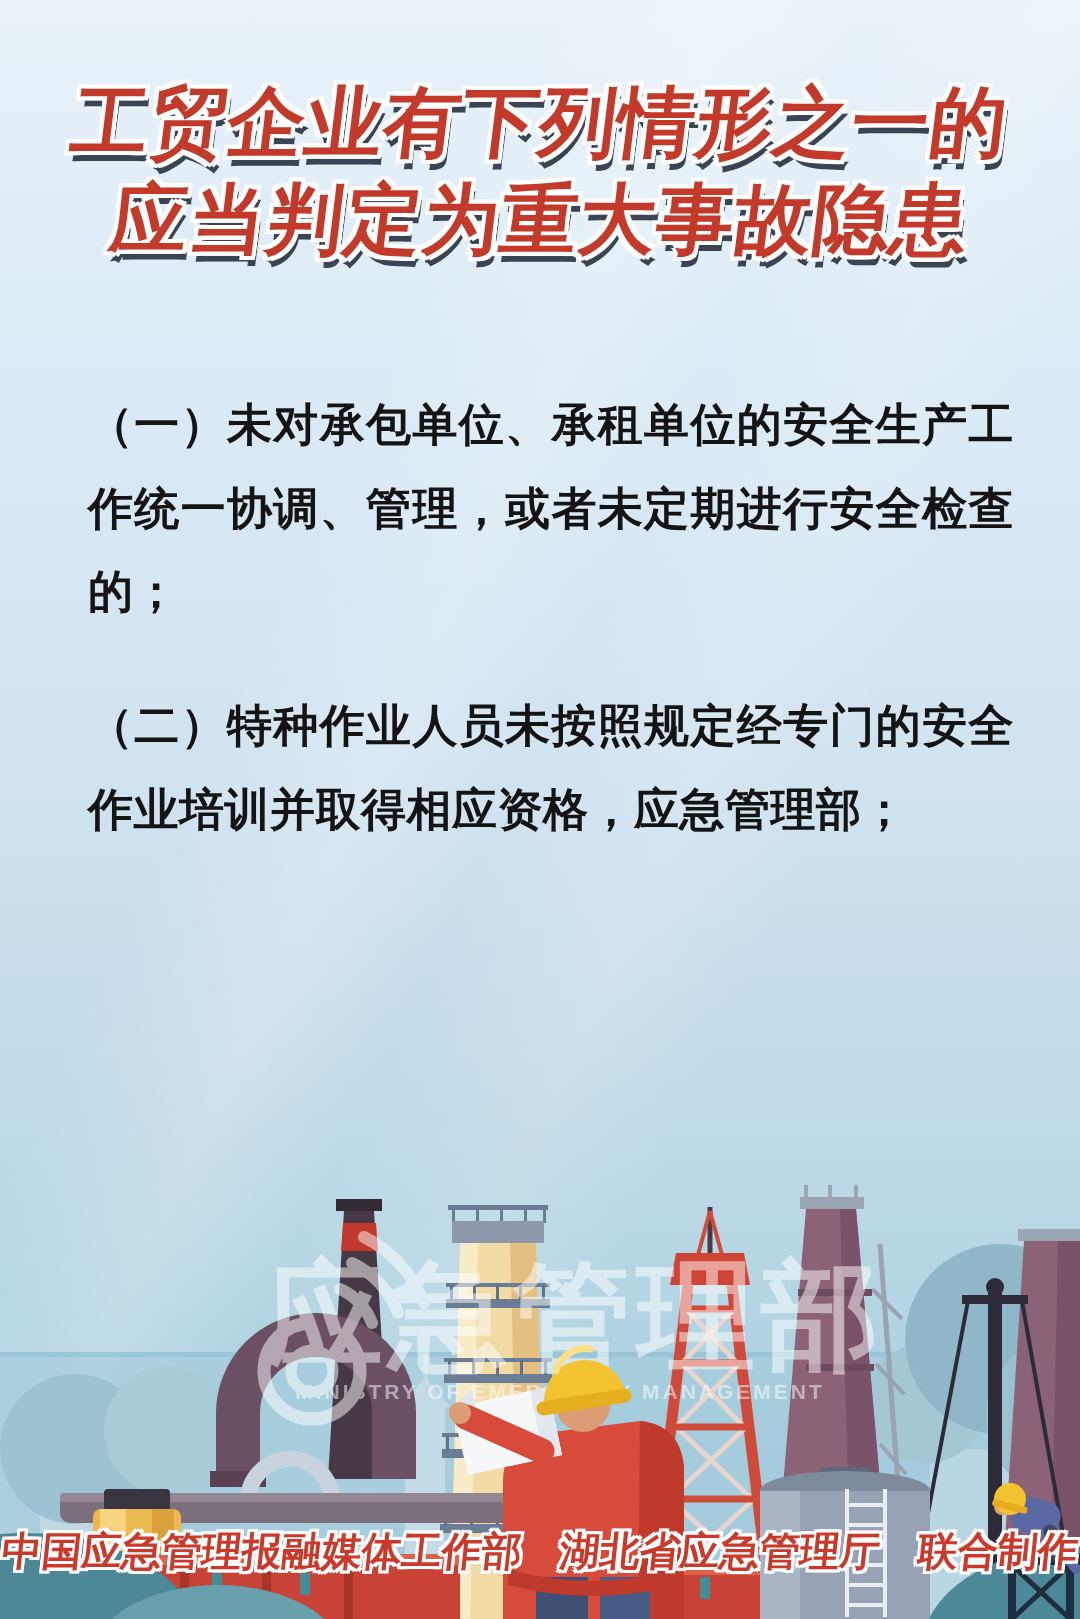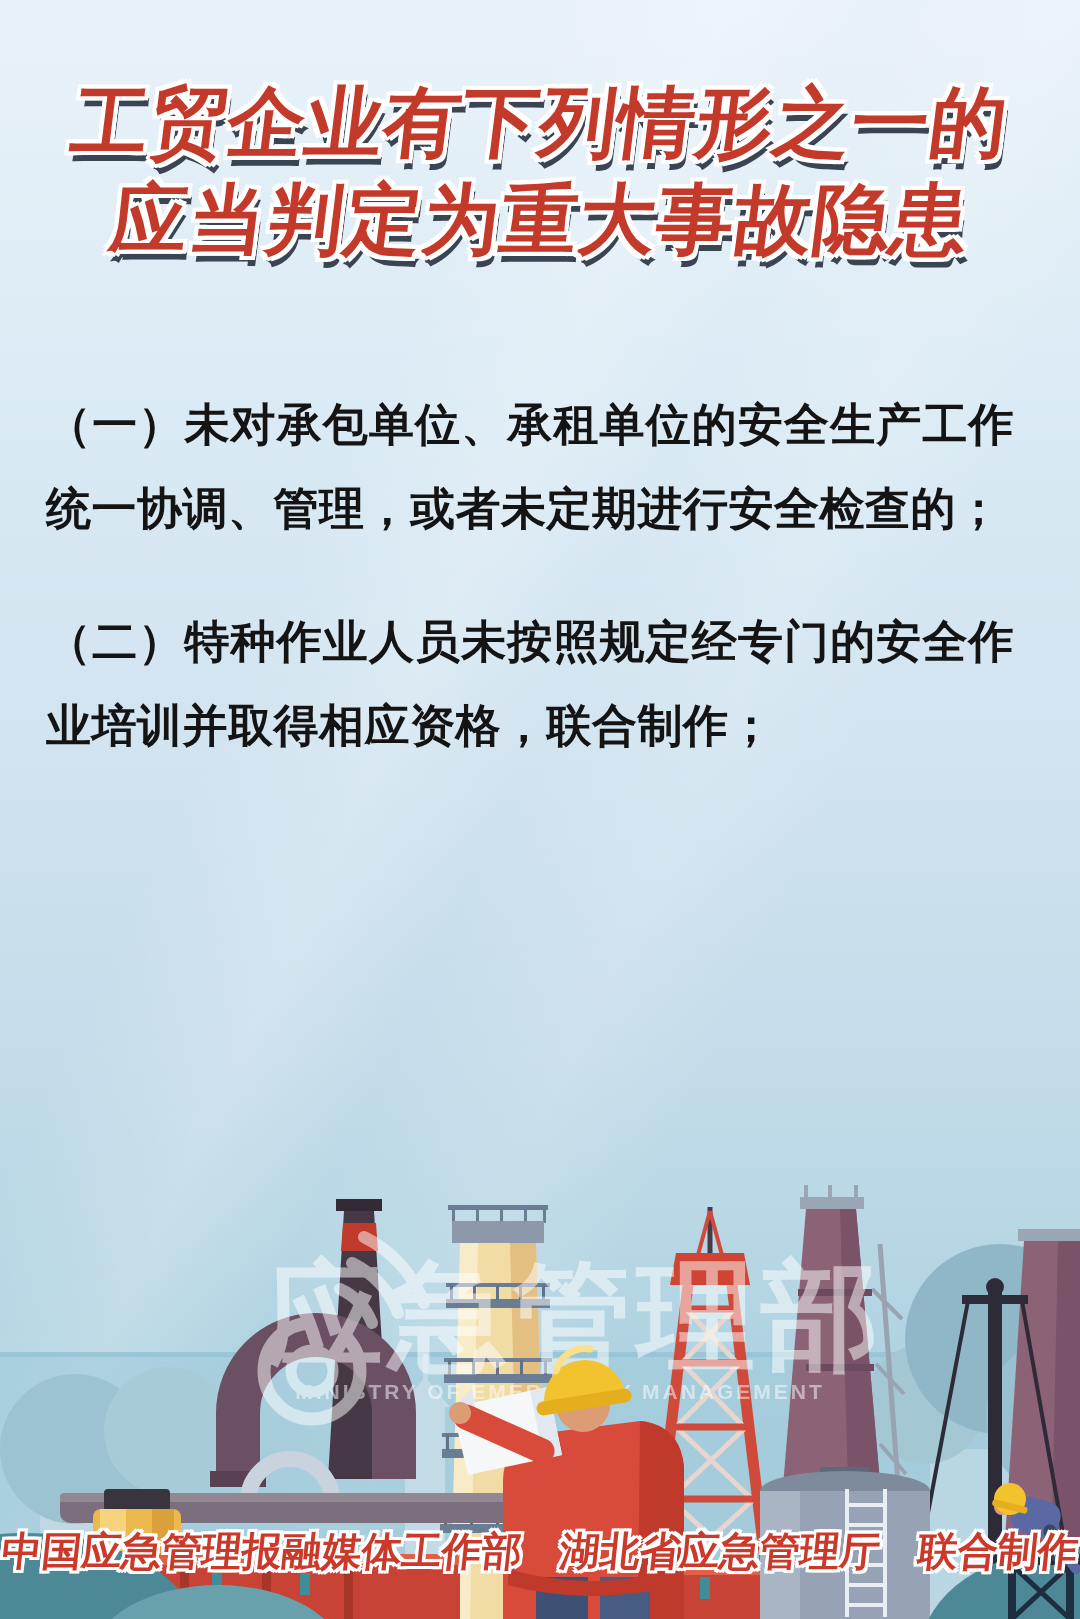--- a/index.html
+++ b/index.html
@@ -14,21 +14,21 @@
   .title{position:absolute;top:74px;left:0;right:0;text-align:center;}
   .title-line{
     font-size:77px;font-weight:900;letter-spacing:1px;line-height:1.26;
     color:#c43a2a;transform:skewX(-7deg);white-space:nowrap;
     text-shadow:
       -4px -4px 0 #fff,4px -4px 0 #fff,-4px 4px 0 #fff,4px 4px 0 #fff,
       0 -4px 0 #fff,0 4px 0 #fff,-4px 0 0 #fff,4px 0 0 #fff,
       5px 10px 0 #3a4452;
   }
   
-  .hazards{position:absolute;top:383px;left:0;right:0;padding:0 66px 0 46px;}
+  .hazards{position:absolute;top:383px;left:0;right:0;padding:0 66px 0 88px;}
   .hazards p{
     margin:0 0 50px 0;font-size:45px;font-weight:700;color:#141414;
     line-height:1.86;letter-spacing:.5px;text-align:justify;
   }
   
   .scene{position:absolute;left:0;bottom:0;width:1052px;height:470px;text-align:center;}
   .scene svg{display:block;width:1080px;height:470px;}
   
   .credits{
     position:absolute;left:0;right:0;bottom:40px;z-index:5;
@@ -48,21 +48,21 @@
 
 <div class="rays"></div>
 
 <header class="title">
   <div class="title-line">工贸企业有下列情形之一的</div>
   <div class="title-line">应当判定为重大事故隐患</div>
 </header>
 
 <main class="hazards">
   <p>（一）未对承包单位、承租单位的安全生产工作统一协调、管理，或者未定期进行安全检查的；</p>
-  <p>（二）特种作业人员未按照规定经专门的安全作业培训并取得相应资格，联合制作；</p>
+  <p>（二）特种作业人员未按照规定经专门的安全作业培训并取得相应资格，应急管理部；</p>
 </main>
 
 <div class="scene">
 <svg viewBox="0 0 1080 470" xmlns="http://www.w3.org/2000/svg">
 
   <rect x="0" y="203" width="1080" height="267" fill="#9fc9d9" opacity="0.55"></rect>
   <rect x="0" y="203" width="1080" height="5" fill="#8fbfd2" opacity="0.6"></rect>
 
   <g opacity="0.9">
     <rect x="40" y="330" width="80" height="140" fill="#c3d9e5"></rect>

